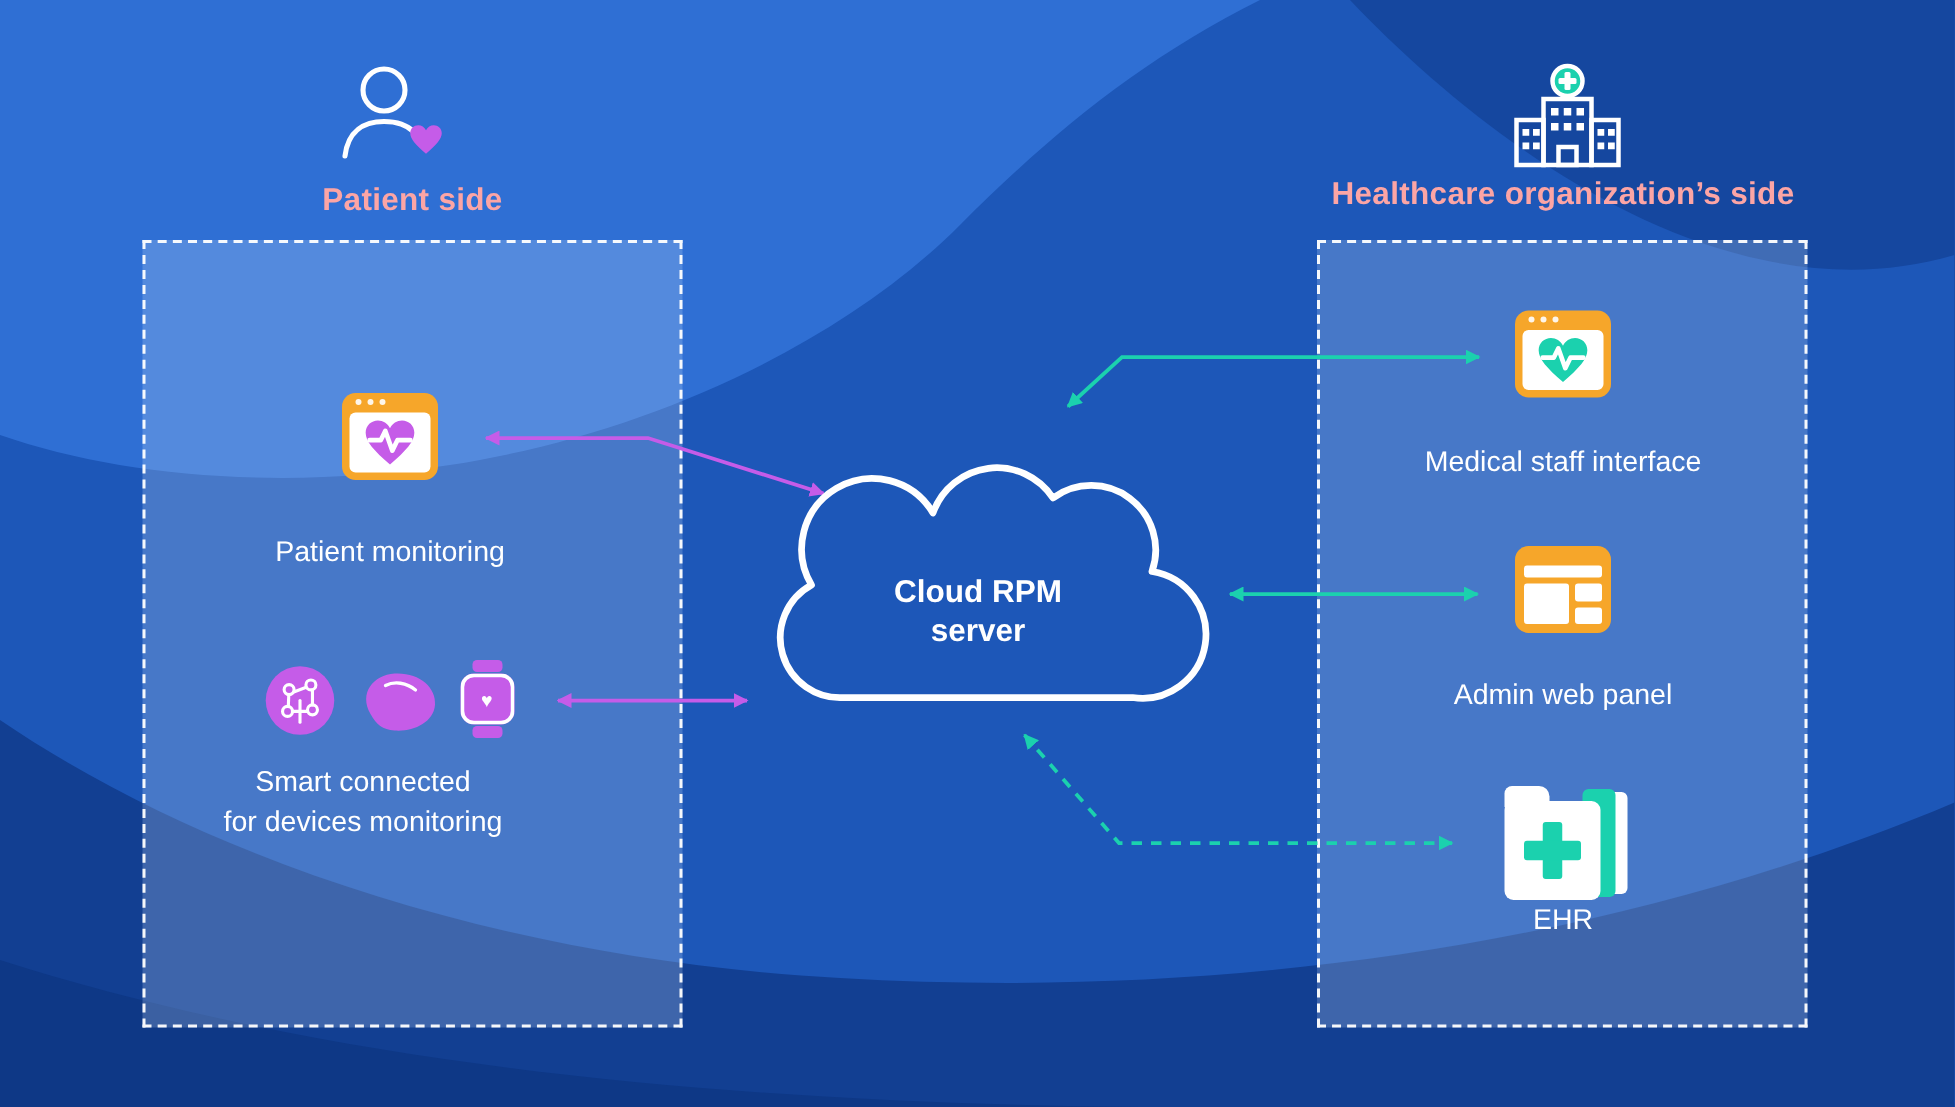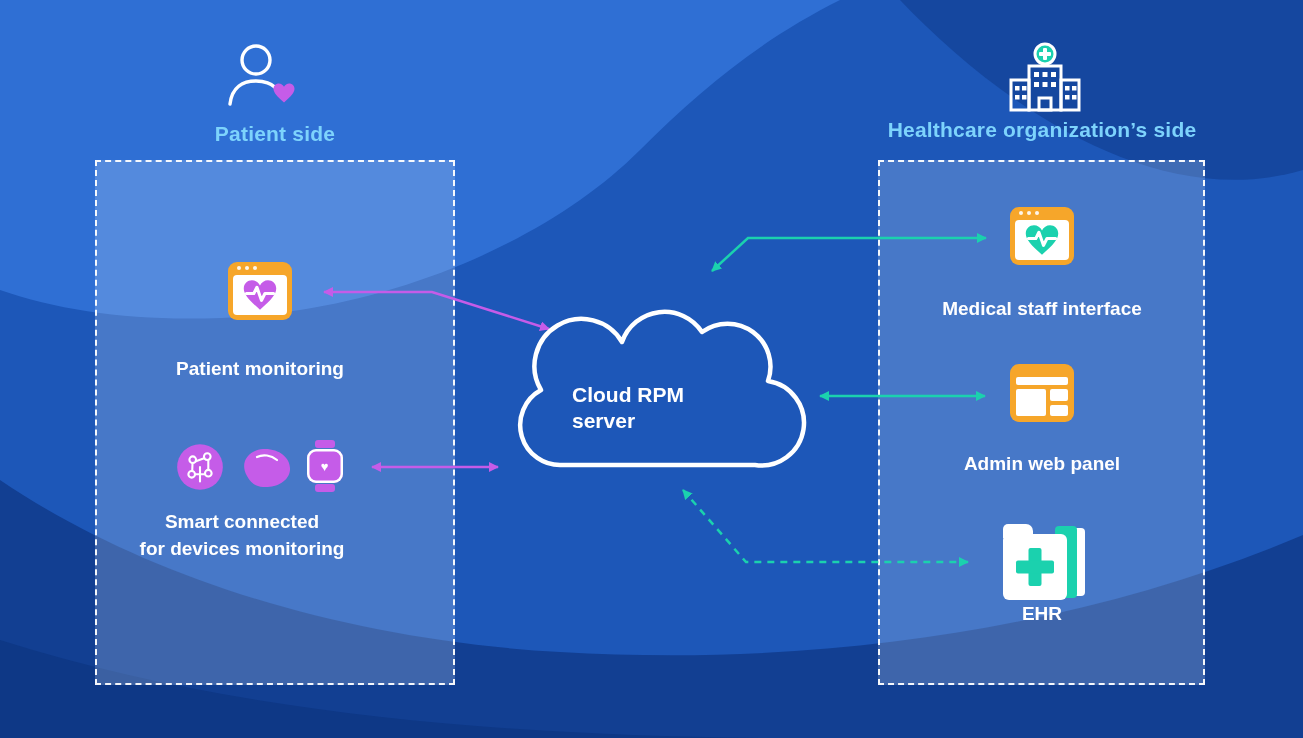--- a/index.html
+++ b/index.html
@@ -10,30 +10,30 @@
   body{font-family:"Liberation Sans",sans-serif;background:#0c2d6b}
   .canvas{position:relative;width:1303px;height:738px;overflow:hidden;background:var(--bg)}
   .layer{position:absolute;left:0;top:0;width:1303px;height:738px;pointer-events:none}
 
   
   .panel{position:absolute;border:2px dashed rgba(255,255,255,.95);background:rgba(205,226,250,.24)}
   #patient-panel{left:95px;top:160px;width:360px;height:525px}
   #org-panel{left:878px;top:160px;width:327px;height:525px}
 
   
-  .section-title{position:absolute;color:#7dd3fc;font-weight:700;font-size:21px;text-align:center;letter-spacing:.2px}
+  .section-title{position:absolute;color:#fca5a5;font-weight:700;font-size:21px;text-align:center;letter-spacing:.2px}
   #patient-title{left:95px;top:122px;width:360px}
   #org-title{left:846px;top:118px;width:392px}
-  .item-label{position:absolute;color:#fff;font-weight:700;font-size:19px;text-align:center;line-height:1.4}
+  .item-label{position:absolute;color:#fff;font-weight:400;font-size:19px;text-align:center;line-height:1.4}
   #patient-interface-label{left:110px;top:356px;width:300px}
   #devices-label{left:82px;top:509px;width:320px}
   #staff-label{left:880px;top:296px;width:324px}
   #admin-label{left:880px;top:451px;width:324px}
   #ehr-label{left:880px;top:601px;width:324px}
-  #cloud-label{position:absolute;left:572px;top:382px;width:160px;color:#fff;font-weight:700;font-size:21px;line-height:1.25}
+  #cloud-label{position:absolute;left:572px;top:382px;width:160px;color:#fff;font-weight:700;font-size:21px;text-align:center;line-height:1.25}
   #cloud-label span, #devices-label span{display:block}
 
   
   .figure-svg{position:absolute}
   #patient-figure{left:216px;top:40px;width:84px;height:74px}
   #hospital-figure{left:1003px;top:42px;width:84px;height:74px}
 
   
   .browser-icon{position:absolute;width:64px;height:58px;background:var(--orange);border-radius:9px}
   #patient-interface-icon{left:228px;top:262px}

